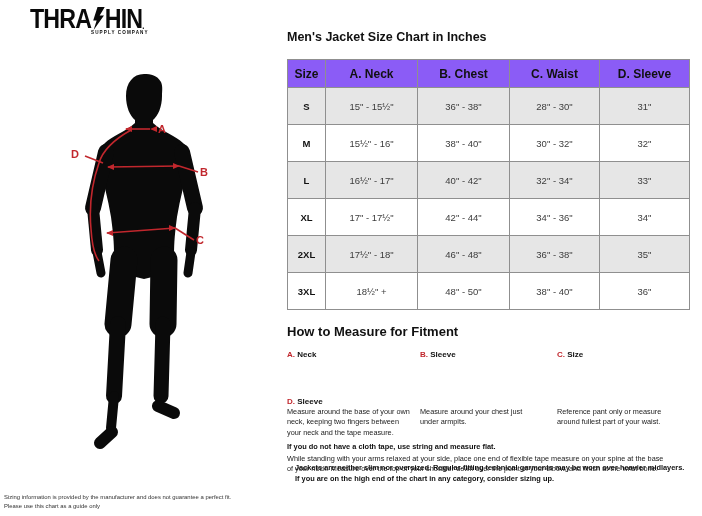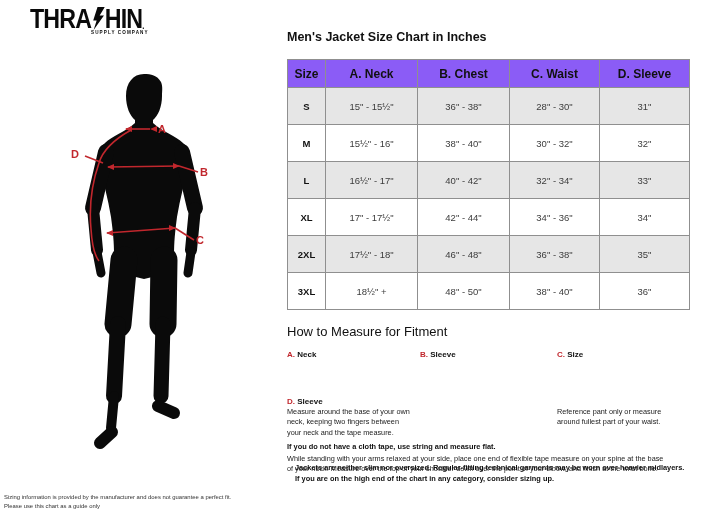--- a/index.html
+++ b/index.html
@@ -24,21 +24,21 @@
   .chart-title { position:absolute; left:287px; top:30px; font-size:12.5px; font-weight:bold; color:#111; }
 
   table.size-chart { position:absolute; left:287px; top:59px; width:402px;
                      border-collapse:collapse; table-layout:fixed; }
   table.size-chart th, table.size-chart td { border:1px solid #8f8f8f; text-align:center; vertical-align:middle; }
   table.size-chart th { height:28px; font-size:12px; font-weight:bold; color:#111; background:#8b5cf6; }
   table.size-chart td { height:37px; font-size:9.5px; color:#3c3c3c; background:#fff; }
   table.size-chart td.sz { font-weight:bold; color:#111; }
   table.size-chart tr.alt td { background:#e6e6e6; }
 
-  .howto-title { position:absolute; left:287px; top:324px; font-size:13px; font-weight:normal; color:#111; }
+  .howto-title { position:absolute; left:287px; top:324px; font-size:13px; font-weight:bold; color:#111; }
 
   .m-col { position:absolute; top:350px; width:130px; }
   .m-col.c1 { left:287px; } .m-col.c2 { left:420px; } .m-col.c3 { left:557px; width:136px; }
   .m-head { font-size:8px; font-weight:bold; color:#111; margin-bottom:2px; }
   .m-key { color:#c1272d; }
   .m-text { font-size:7.3px; line-height:1.42; color:#222; white-space:pre-line;margin-top:48px; }
 
   .m-sleeve { position:absolute; left:287px; top:397px; width:414px; }
 
   .note-tape { position:absolute; left:287px; top:442px; font-size:7.4px; font-weight:bold; color:#111; }
@@ -188,20 +188,22 @@
   <div class="m-text">Measure around the base of your own
 neck, keeping two fingers between
 your neck and the tape measure.</div>
 </div>
 
 <div class="m-col c2">
   <div class="m-head">
     <span class="m-key">B.</span>
     <span>Sleeve</span>
   </div>
+  <div class="m-text">Measure around your chest just
+under armpits.</div>
 </div>
 
 <div class="m-col c3">
   <div class="m-head">
     <span class="m-key">C.</span>
     <span>Size</span>
   </div>
   <div class="m-text">Reference pant only or measure
 around fullest part of your waist.</div>
 </div>

